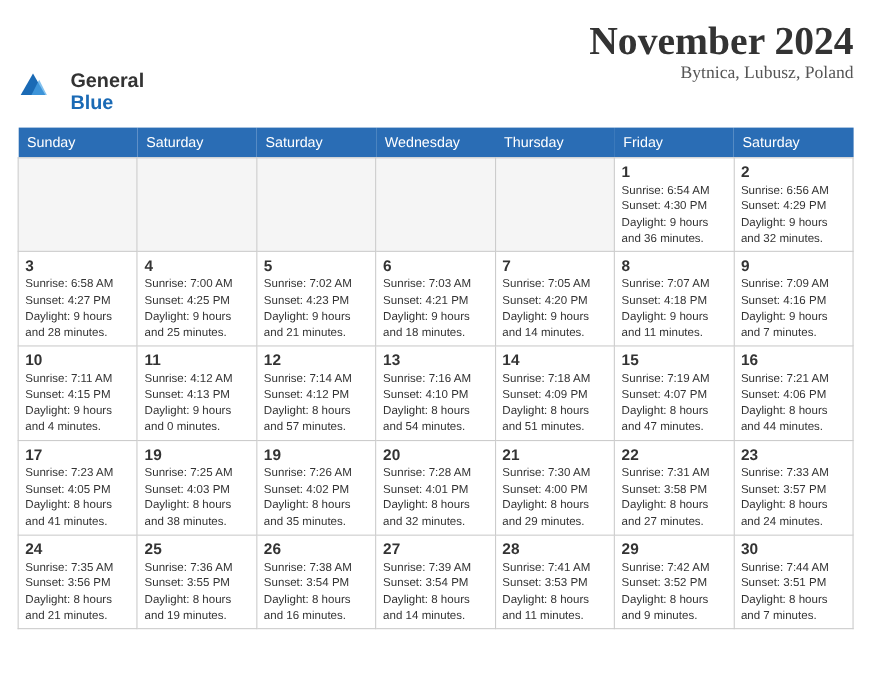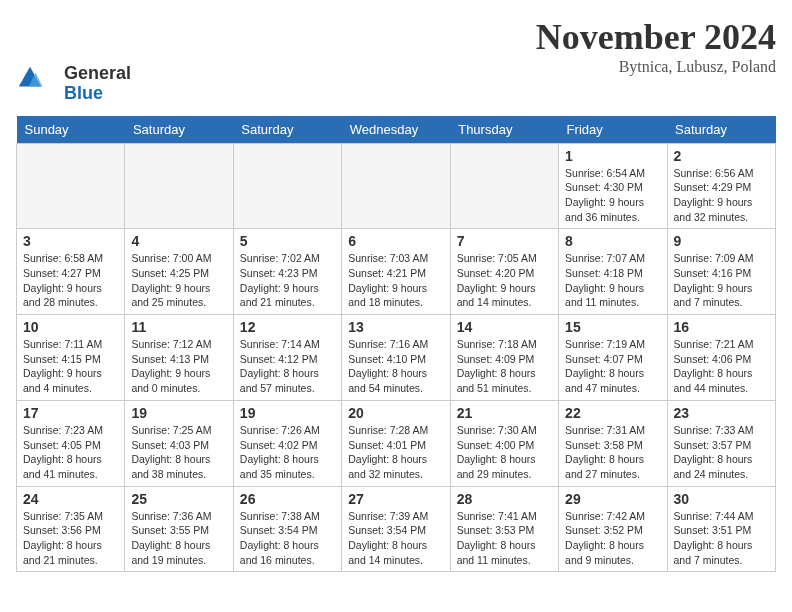--- a/index.html
+++ b/index.html
@@ -192,21 +192,21 @@
       <tr>
         <td class="">
           <span class="day-num">10</span>
           <div class="day-info">Sunrise: 7:11 AM
 Sunset: 4:15 PM
 Daylight: 9 hours
 and 4 minutes.</div>
         </td>
         <td class="">
           <span class="day-num">11</span>
-          <div class="day-info">Sunrise: 7:12 AM
+          <div class="day-info">Sunrise: 4:12 AM
 Sunset: 4:13 PM
 Daylight: 9 hours
 and 0 minutes.</div>
         </td>
         <td class="">
           <span class="day-num">12</span>
           <div class="day-info">Sunrise: 7:14 AM
 Sunset: 4:12 PM
 Daylight: 8 hours
 and 57 minutes.</div>

